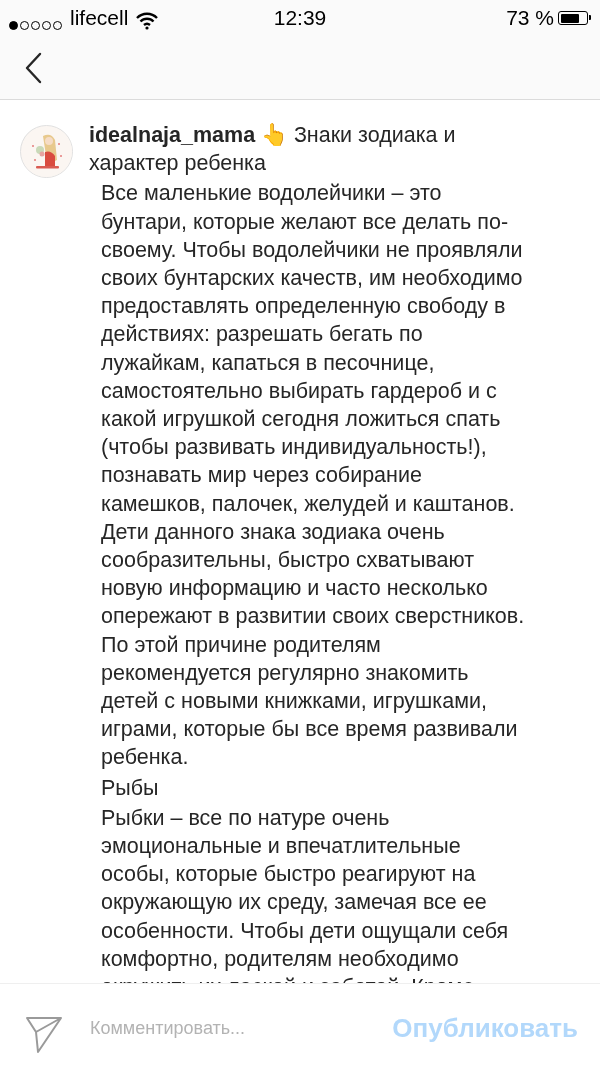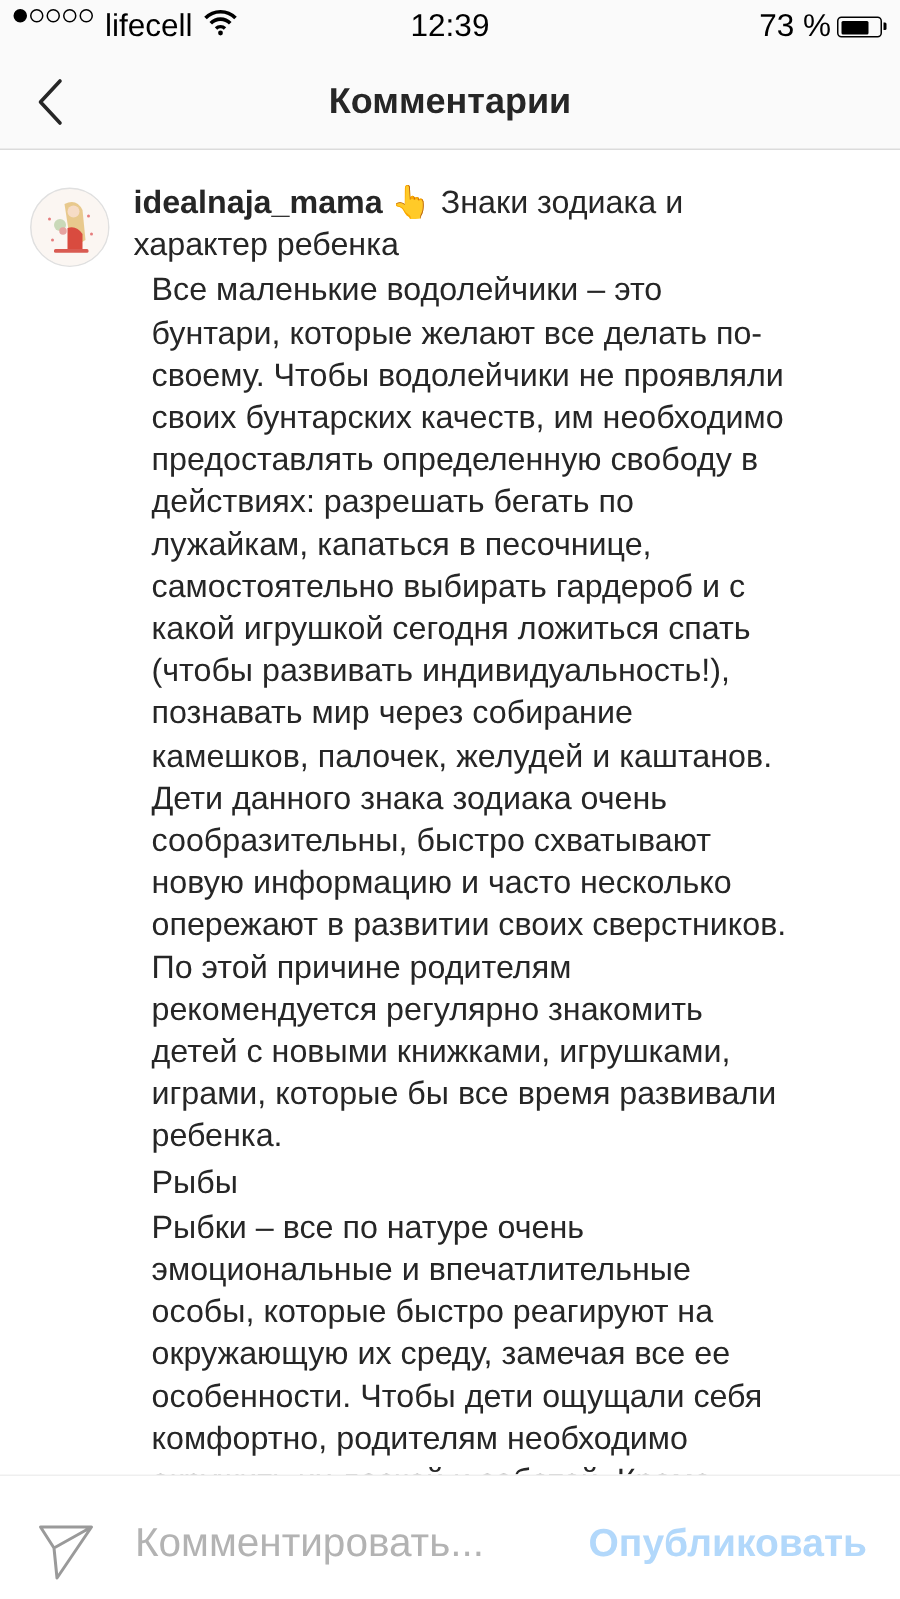--- a/index.html
+++ b/index.html
@@ -9,21 +9,21 @@
       font-family: "Liberation Sans", sans-serif;
       color: #262626;
     }
     .status-bar {
       position: absolute; top: 0; left: 0; width: 600px; height: 36px;
       background: #fafafa;
       display: flex; align-items: center; justify-content: space-between;
       padding: 0 12px 0 9px;
       font-size: 21px; color: #000;
     }
-    .sb-left { display: flex; align-items: flex-start; gap: 4px; }
+    .sb-left { display: flex; align-items: flex-end; gap: 4px; }
     .signal { display: flex; gap: 2px; align-items: center; }
     .dot { width: 9px; height: 9px; border-radius: 50%; border: 1px solid #000; }
     .dot.full { background: #000; }
     .sb-time { position: absolute; left: 0; right: 0; text-align: center; font-weight: normal; pointer-events: none; }
     .sb-right { display: flex; align-items: center; gap: 4px; }
     .battery { width: 30px; height: 14px; border: 1.5px solid #000; border-radius: 3px; padding: 1.5px; position: relative; }
     .battery::after { content: ""; position: absolute; right: -4px; top: 3px; width: 2px; height: 5px; background: #000; border-radius: 0 1px 1px 0; }
     .battery .level { height: 100%; background: #000; width: 73%; border-radius: 1px; }
 
     .nav-bar {
@@ -50,21 +50,21 @@
     .para.gap { margin-top: 2px; margin-left: 12px; }
 
     .composer {
       position: absolute; top: 983px; left: 0; width: 600px; height: 83px;
       background: #fff; border-top: 1px solid #efefef;
       display: flex; align-items: center;
     }
     .send-icon { position: absolute; left: 24px; top: 30px; width: 40px; height: 40px; }
     .comment-input {
       position: absolute; left: 90px; top: 26px; width: 270px; height: 36px;
-      border: none; outline: none; font-size: 27px; color: #262626;
+      border: none; outline: none; font-size: 18px; color: #262626;
       font-family: "Liberation Sans", sans-serif; background: transparent;
     }
     .comment-input::placeholder { color: #b3b3b3; }
     .publish-btn {
       position: absolute; right: 22px; top: 26px; height: 36px;
       font-size: 26px; font-weight: bold; color: #b2d8fb; background: none; border: none;
       font-family: "Liberation Sans", sans-serif; cursor: pointer;
     }
   </style>
 </head>
@@ -95,21 +95,20 @@
       </div>
   </div>
 </div>
 
 <div class="nav-bar">
   <div class="back-btn">
     <svg width="18" height="32" viewBox="0 0 18 32">
       <path d="M16 2 L3 16 L16 30" stroke="#262626" stroke-width="2.4" fill="none" stroke-linecap="round" stroke-linejoin="round"></path>
     </svg>
   </div>
-  <div class="nav-title">Комментарии</div>
 </div>
 
 <div class="content">
   <div class="comment">
     <div class="avatar">
       <svg width="53" height="53" viewBox="0 0 53 53">
         <circle cx="26.5" cy="26.5" r="26" fill="#fbf6f2"></circle>
         <path d="M22 10 Q30 6 34 14 L36 34 Q30 38 26 36 Z" fill="#e8c98d"></path>
         <circle cx="28" cy="15" r="4" fill="#f6dcc6"></circle>
         <path d="M24 26 Q30 24 34 30 L34 42 L24 42 Z" fill="#d94b3f"></path>

